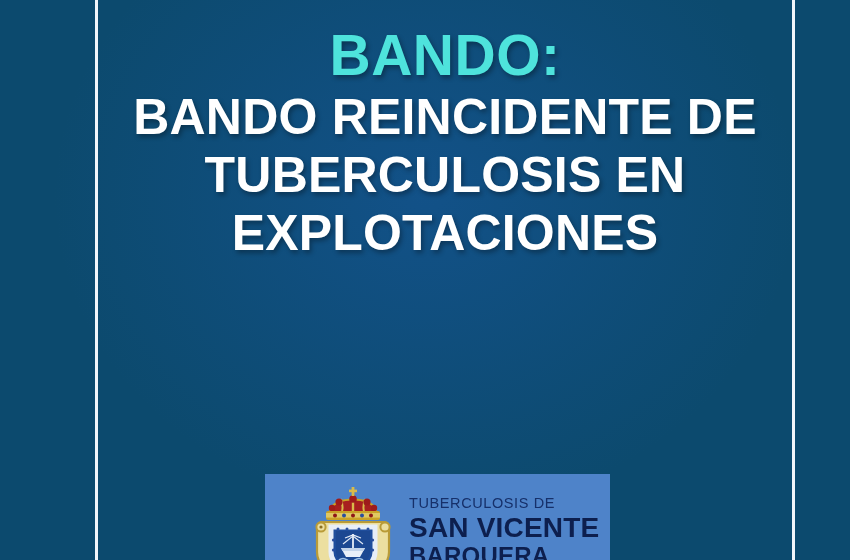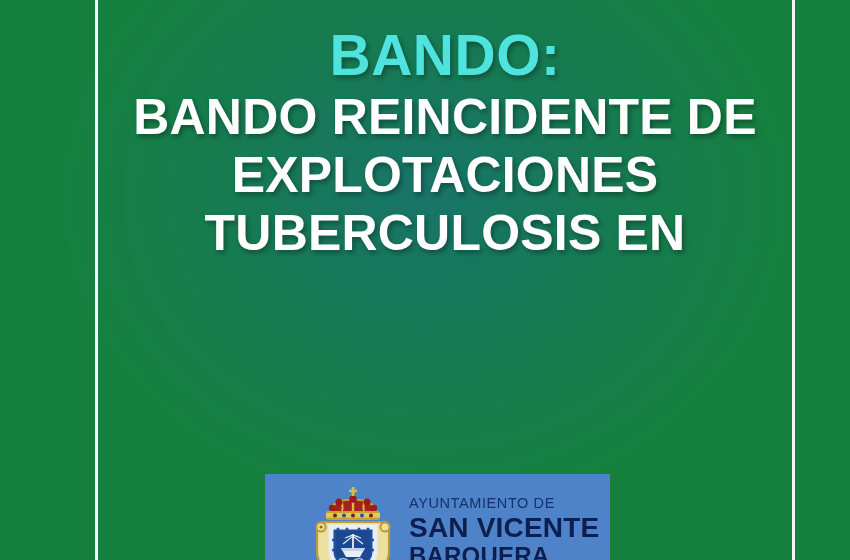--- a/index.html
+++ b/index.html
@@ -12,21 +12,21 @@
     width: 850px;
     height: 560px;
     overflow: hidden;
     font-family: "Liberation Sans", sans-serif;
   }
 
   .poster {
     position: relative;
     width: 850px;
     height: 560px;
-    background: #15803d;
+    background: #0c4a6e;
     overflow: hidden;
   }
 
   
   .poster::after {
     content: "";
     position: absolute;
     inset: 0;
     pointer-events: none;
     background: radial-gradient(ellipse at 50% 35%, rgba(30,95,185,0.35) 0%, rgba(4,62,150,0.0) 62%);
@@ -139,22 +139,22 @@
 
 <div class="poster">
 
   <div class="rule rule-left"></div>
   <div class="rule rule-right"></div>
 
   <div class="headline">
     <div class="kicker">BANDO:</div>
     <div class="title">
       <span class="ln">BANDO REINCIDENTE DE</span>
+      <span class="ln">TUBERCULOSIS EN</span>
       <span class="ln">EXPLOTACIONES</span>
-      <span class="ln">TUBERCULOSIS EN</span>
     </div>
   </div>
 
   <div class="logo-panel">
 
     <div class="crest-wrap">
       <svg class="crest-svg" width="96" height="104" viewBox="0 0 96 104">
 
         <g>
 
@@ -222,19 +222,19 @@
             <path d="M36 70 L60 70 L55 79 L41 79 Z" fill="#e9eff8"></path>
             <path d="M36 70 L60 70 L58.5 73 L37.5 73 Z" fill="#c3d4ea"></path>
 
             <path d="M34 82 q4 -3 8 0 q4 3 8 0 q4 -3 8 0" stroke="#9cc0e6" stroke-width="1.6" fill="none"></path>
           </g>
         </g>
       </svg>
     </div>
 
     <div class="logo-text">
-      <div class="logo-line1">AYUNTAMIENTO DE</div>
+      <div class="logo-line1">TUBERCULOSIS DE</div>
       <div class="logo-line2">SAN VICENTE</div>
       <div class="logo-line3">BARQUERA</div>
     </div>
 
   </div>
 </div>
 
 </body></html>

